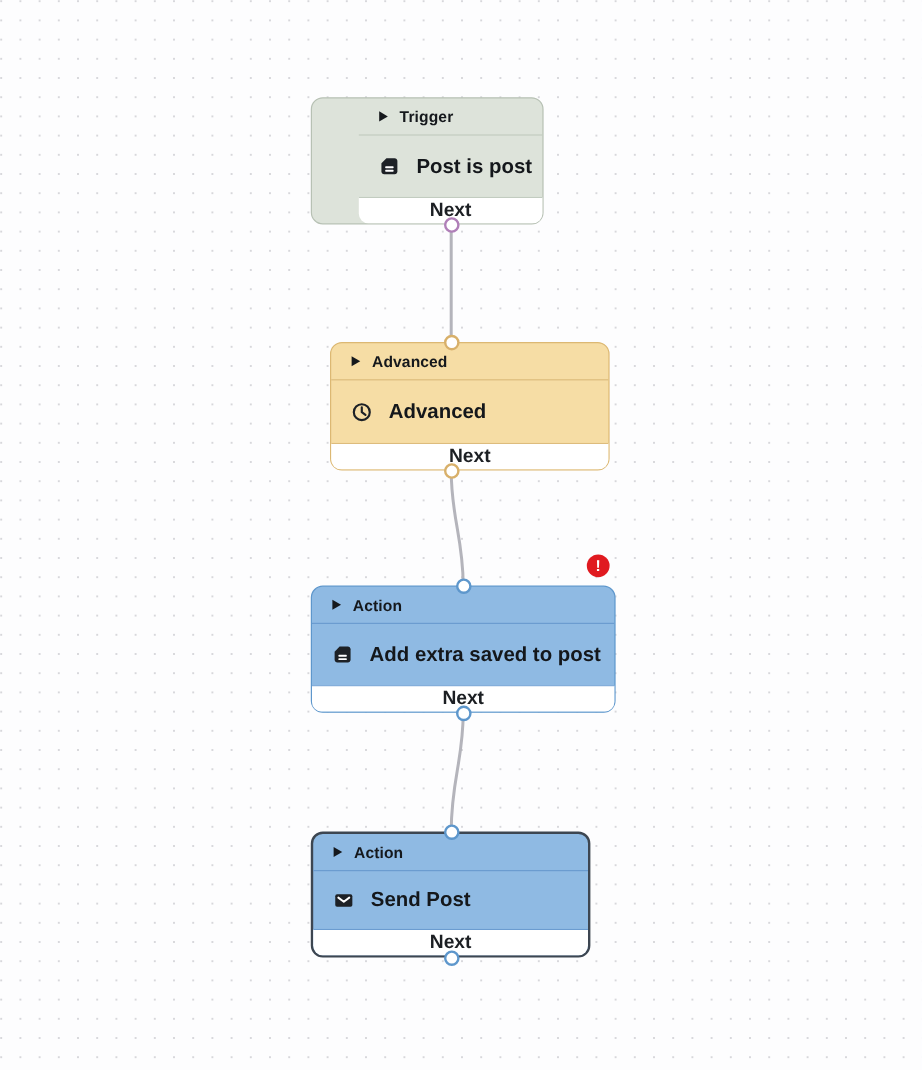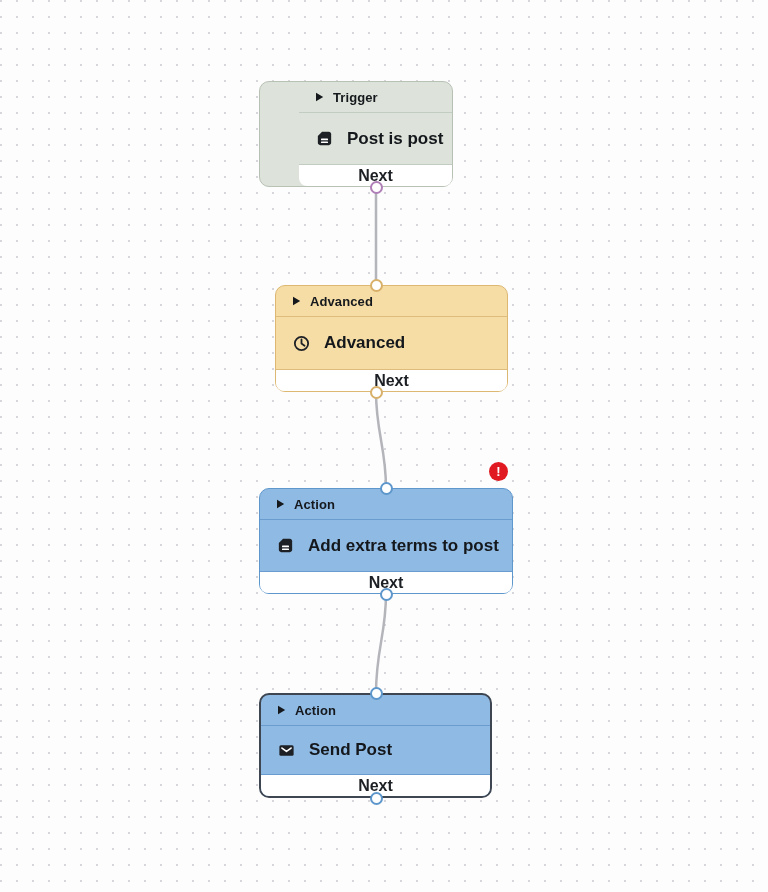--- a/index.html
+++ b/index.html
@@ -199,21 +199,21 @@
       <span class="node-category">Action</span>
     </div>
     <div class="node-body">
       <span class="type-icon">
         <svg width="19" height="19" viewBox="0 0 20 20">
           <path d="M7.4 3 H14.6 C15.9 3 17 4.1 17 5.4 V14.6 C17 15.9 15.9 17 14.6 17 H5.4 C4.1 17 3 15.9 3 14.6 V7.4 Z" fill="#1d2126"></path>
           <rect x="6.3" y="10.1" width="7.4" height="1.7" rx="0.6" fill="#ffffff"></rect>
           <rect x="6.3" y="13.1" width="7.4" height="1.7" rx="0.6" fill="#ffffff"></rect>
         </svg>
       </span>
-      <span class="node-title">Add extra terms to post</span>
+      <span class="node-title">Add extra saved to post</span>
     </div>
     <div class="node-footer">
       <span class="footer-label">Next</span>
     </div>
   </div>
 
   <div class="node node-action2">
     <div class="node-header">
       <span class="expand-arrow">
         <svg width="9" height="10" viewBox="0 0 9 10">

